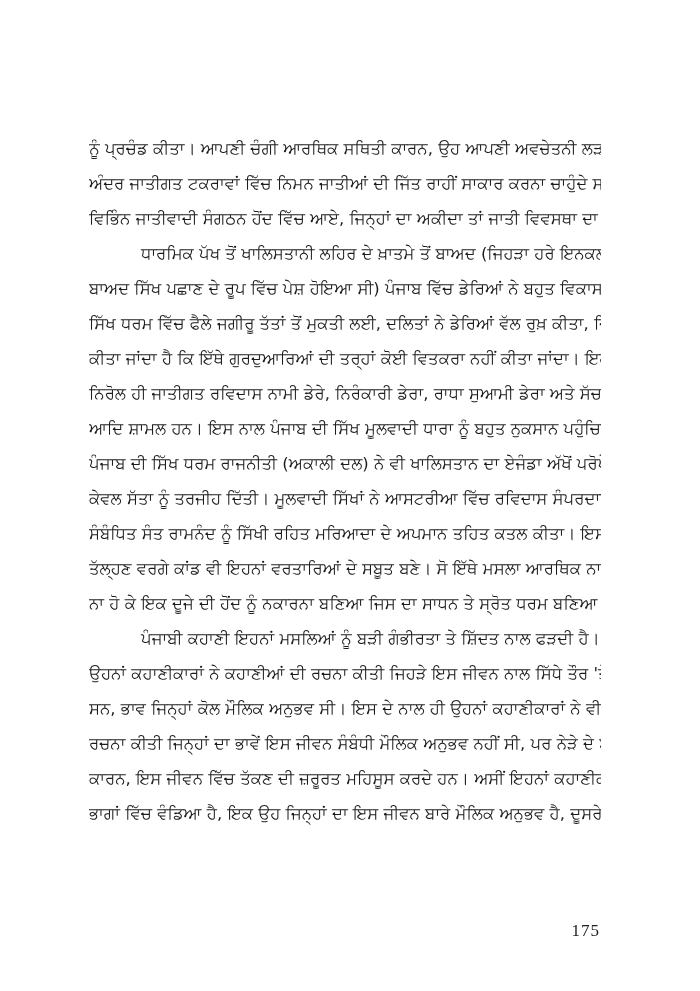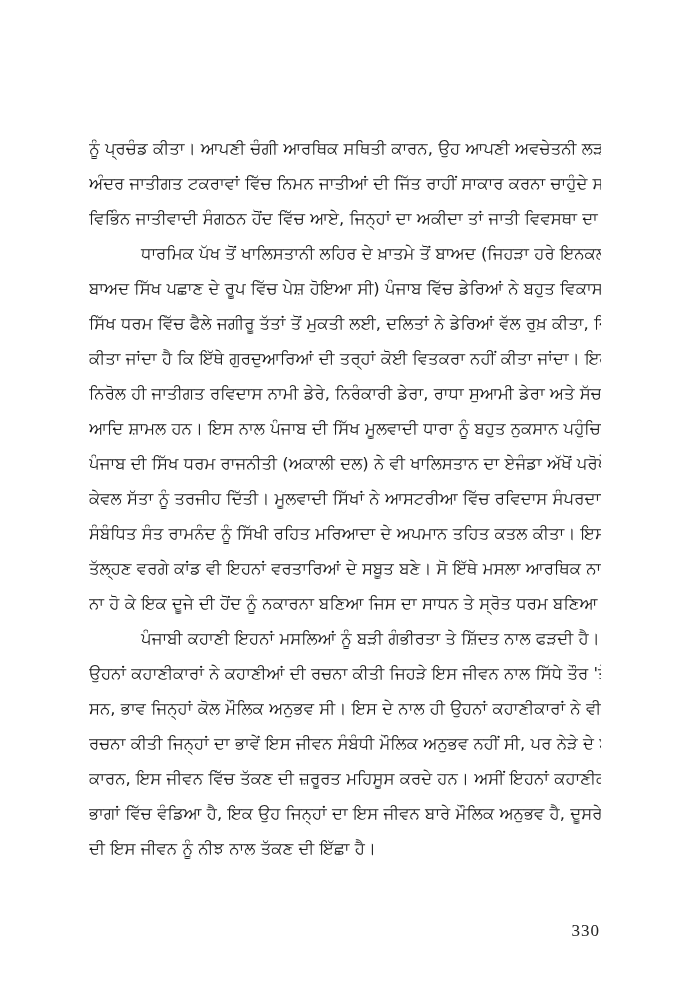--- a/index.html
+++ b/index.html
@@ -75,19 +75,18 @@
       <span class="line">ਨਾ ਹੋ ਕੇ ਇਕ ਦੂਜੇ ਦੀ ਹੋਂਦ ਨੂੰ ਨਕਾਰਨਾ ਬਣਿਆ ਜਿਸ ਦਾ ਸਾਧਨ ਤੇ ਸ੍ਰੋਤ ਧਰਮ ਬਣਿਆ ਹੈ।</span>
     </p>
 
     <p class="para">
       <span class="line indent">ਪੰਜਾਬੀ ਕਹਾਣੀ ਇਹਨਾਂ ਮਸਲਿਆਂ ਨੂੰ ਬੜੀ ਗੰਭੀਰਤਾ ਤੇ ਸ਼ਿੱਦਤ ਨਾਲ ਫੜਦੀ ਹੈ। ਇਸ ਸੰਬੰਧੀ</span>
       <span class="line">ਉਹਨਾਂ ਕਹਾਣੀਕਾਰਾਂ ਨੇ ਕਹਾਣੀਆਂ ਦੀ ਰਚਨਾ ਕੀਤੀ ਜਿਹੜੇ ਇਸ ਜੀਵਨ ਨਾਲ ਸਿੱਧੇ ਤੌਰ 'ਤੇ ਜੁੜੇ ਹੋਏ</span>
       <span class="line">ਸਨ, ਭਾਵ ਜਿਨ੍ਹਾਂ ਕੋਲ ਮੌਲਿਕ ਅਨੁਭਵ ਸੀ। ਇਸ ਦੇ ਨਾਲ ਹੀ ਉਹਨਾਂ ਕਹਾਣੀਕਾਰਾਂ ਨੇ ਵੀ ਕਹਾਣੀਆਂ ਦੀ</span>
       <span class="line">ਰਚਨਾ ਕੀਤੀ ਜਿਨ੍ਹਾਂ ਦਾ ਭਾਵੇਂ ਇਸ ਜੀਵਨ ਸੰਬੰਧੀ ਮੌਲਿਕ ਅਨੁਭਵ ਨਹੀਂ ਸੀ, ਪਰ ਨੇੜੇ ਦੇ ਬਾਵਸਤਾ ਹੋਣ</span>
       <span class="line">ਕਾਰਨ, ਇਸ ਜੀਵਨ ਵਿੱਚ ਤੱਕਣ ਦੀ ਜ਼ਰੂਰਤ ਮਹਿਸੂਸ ਕਰਦੇ ਹਨ। ਅਸੀਂ ਇਹਨਾਂ ਕਹਾਣੀਕਾਰਾਂ ਨੂੰ ਦੋ</span>
       <span class="line">ਭਾਗਾਂ ਵਿੱਚ ਵੰਡਿਆ ਹੈ, ਇਕ ਉਹ ਜਿਨ੍ਹਾਂ ਦਾ ਇਸ ਜੀਵਨ ਬਾਰੇ ਮੌਲਿਕ ਅਨੁਭਵ ਹੈ, ਦੂਸਰੇ ਉਹ ਜਿਨ੍ਹਾਂ</span>
-      <span class="line">ਦੀ ਇਸ ਜੀਵਨ ਨੂੰ ਨੀਝ ਨਾਲ ਤੱਕਣ ਦੀ ਇੱਛਾ ਹੈ।</span>
     </p>
 
   </div>
 
-  <div class="page-number">330</div>
+  <div class="page-number">175</div>
 </div>
 
 </body></html>

